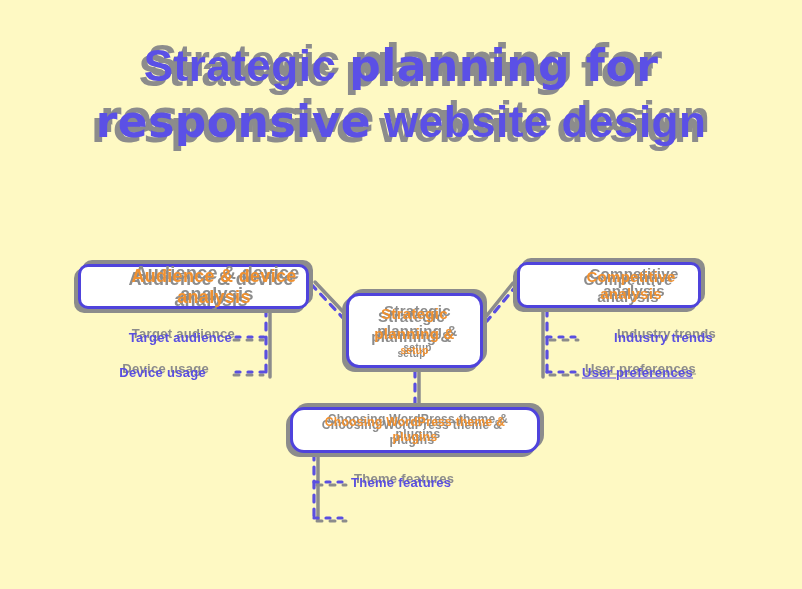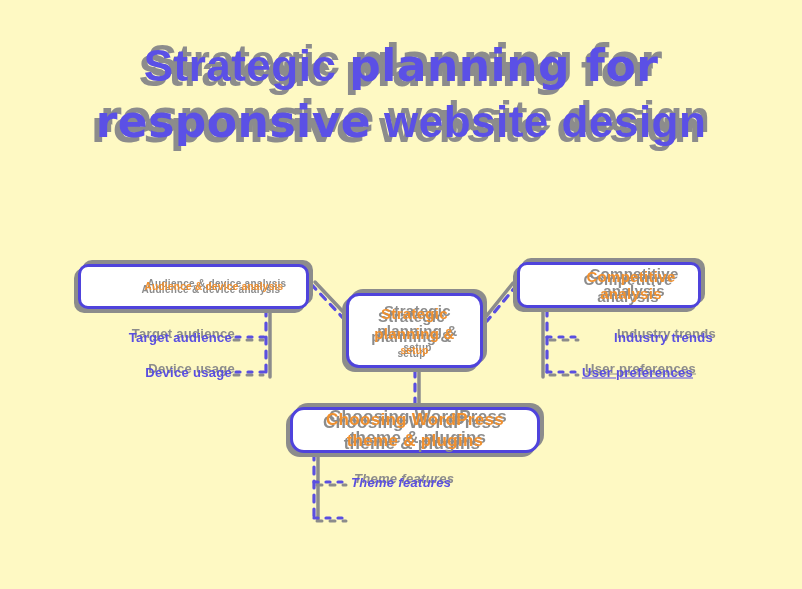--- a/index.html
+++ b/index.html
@@ -32,44 +32,44 @@
     text-align:center;
     box-shadow:4px -4px 0 #8c8c8c,-4px 4px 0 #8c8c8c;
   }
   .node-label{
     color:#f0902f;
     font-weight:700;
     letter-spacing:0.3px;
     text-shadow:3px -3px 0 #8c8c8c,-3px 3px 0 #8c8c8c;
   }
   .box-left  {left:78px; top:264px;width:231px;height:45px;border-radius:10px;}
-  .box-left  .node-label{font-size:10px;margin-left:41px;}
+  .box-left  .node-label{font-size:18px;margin-left:41px;}
   .box-right {left:517px;top:262px;width:184px;height:46px;border-radius:10px;padding-left:44px;}
   .box-right .node-label{font-size:15px;}
   .box-center{left:346px;top:293px;width:137px;height:75px;border-radius:13px;}
   .box-center .node-label{font-size:15px;line-height:1.35;}
   .box-center .line-small{font-size:10px;text-align:right;}
   .box-bottom{left:290px;top:407px;width:250px;height:46px;border-radius:14px;padding:2px 14px;}
-  .box-bottom .node-label{font-size:17px;line-height:1.25;}
+  .box-bottom .node-label{font-size:12px;line-height:1.25;}
   
   .sub-label{
     position:absolute;
     transform:translateY(-50%);
     color:#5a4fe0;
     font-weight:700;
     font-size:13px;
     letter-spacing:0.3px;
     white-space:nowrap;
     text-shadow:3px -4px 0 #8c8c8c;
   }
   .lbl-target     {right:570px;top:337px;}
-  .lbl-device     {right:570px;top:372px;}
+  .lbl-device     {right:596px;top:372px;}
   .lbl-industry   {left:614px; top:337px;}
   .lbl-user       {left:582px; top:372px;text-decoration:underline;}
-  .lbl-theme      {left:351px; top:482px;font-style:italic;}
+  .lbl-theme      {left:351px; top:482px;}
   .lbl-plugin     {left:351px; top:518px;}
   
   .connectors{position:absolute;left:0;top:0;width:802px;height:589px;pointer-events:none;}
   .c-gray{stroke:#8c8c8c;stroke-width:3.5;fill:none;stroke-linecap:round;}
   .c-gray-dash{stroke:#8c8c8c;stroke-width:3;fill:none;stroke-linecap:round;stroke-dasharray:5 8;}
   .c-blue{stroke:#5a4fe0;stroke-width:3.2;fill:none;stroke-linecap:round;stroke-dasharray:7 7;}
   .c-blue-stub{stroke:#5a4fe0;stroke-width:3.2;fill:none;stroke-linecap:round;stroke-dasharray:4 8;}
 </style>
 </head>
 <body>

